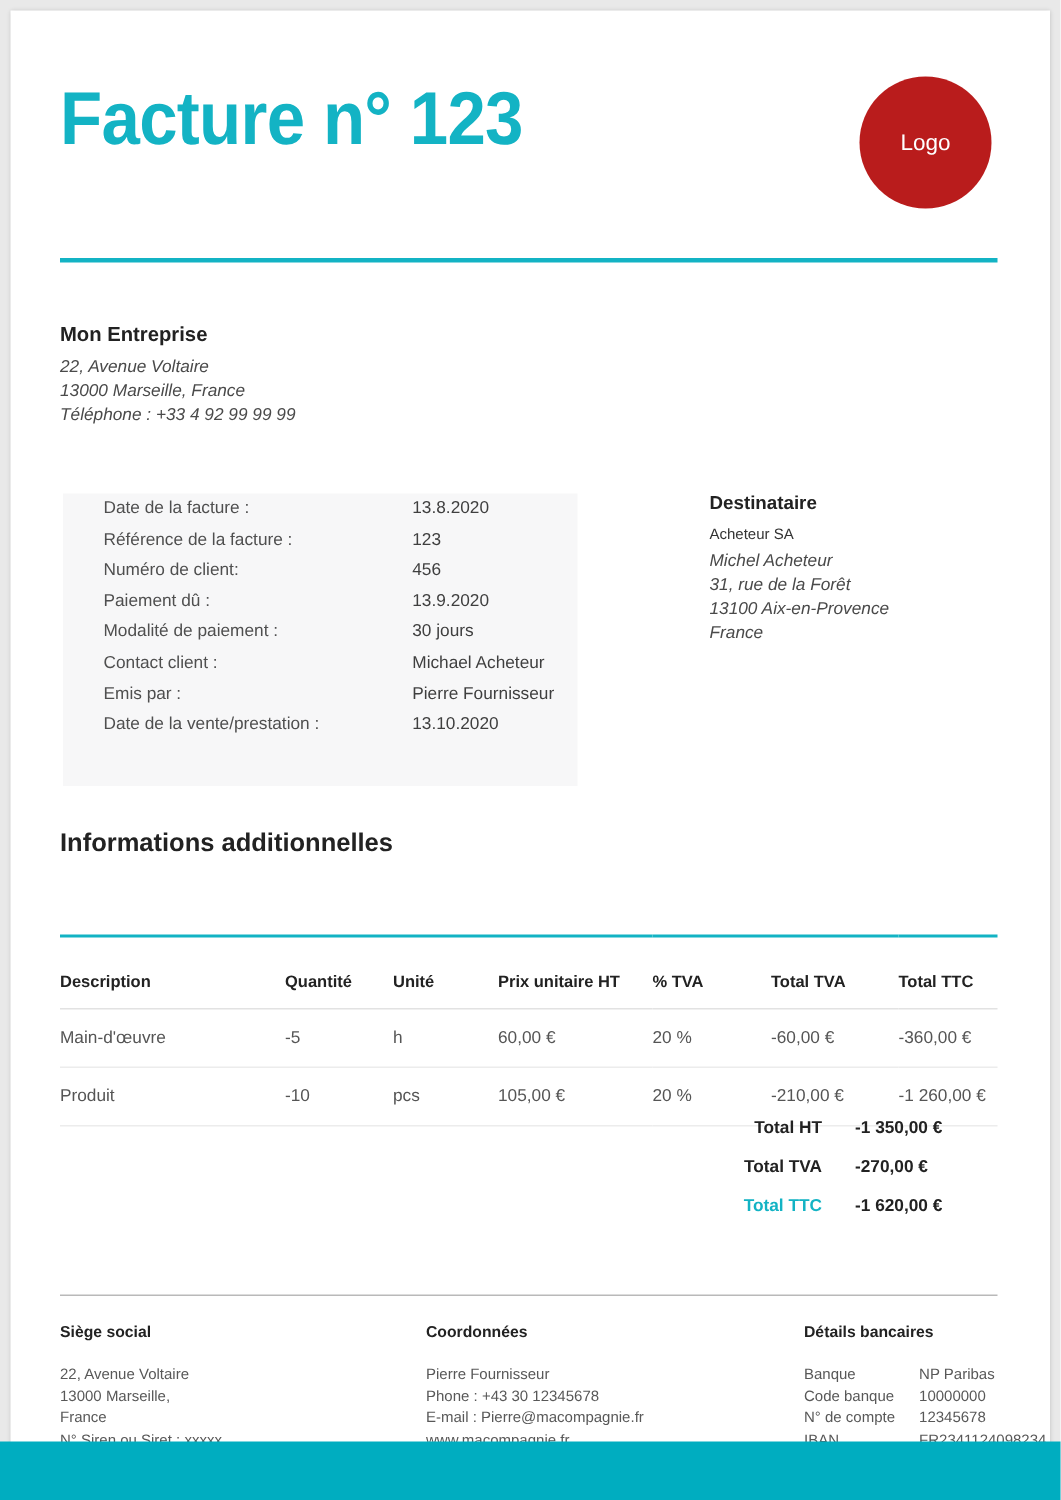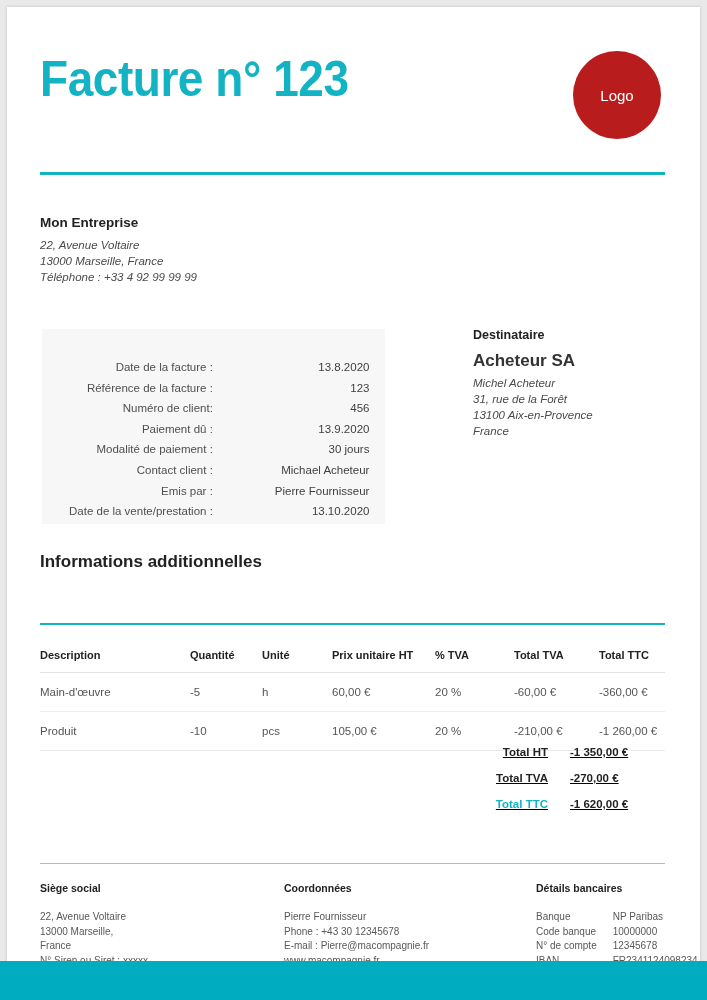--- a/index.html
+++ b/index.html
@@ -91,23 +91,22 @@
     position: absolute;
     left: 35px;
     top: 322px;
     width: 343px;
     height: 195px;
     background: #f7f7f8;
   }
   .meta-table {
     position: absolute;
     left: 27px;
-    top: 32px;
+    top: 4px;
     border-collapse: collapse;
-    text-align: right;
   }
   .meta-table td {
     font-size: 11.5px;
     color: #4f4f4f;
     padding: 0 0 8.6px 0;
     vertical-align: top;
     white-space: nowrap;
   }
   .meta-table td.val {
     padding-left: 62px;
@@ -120,22 +119,22 @@
     left: 466px;
     top: 321px;
   }
   .recipient-title {
     font-size: 12.5px;
     font-weight: bold;
     color: #222;
     margin-bottom: 9px;
   }
   .recipient-company {
-    font-size: 17px;
-    font-weight: bold;
+    font-size: 10px;
+    font-weight: normal;
     color: #333;
     margin-bottom: 4px;
   }
   .recipient-line {
     font-size: 11.5px;
     font-style: italic;
     color: #4a4a4a;
     line-height: 16px;
   }
 
@@ -197,21 +196,20 @@
   
   .totals {
     position: absolute;
     left: 33px;
     top: 739px;
     width: 625px;
   }
   .totals table {
     border-collapse: collapse;
     margin-left: auto;
-    text-decoration: underline;
   }
   .totals td {
     font-size: 11.5px;
     padding: 0 0 14px 0;
     white-space: nowrap;
   }
   .totals td.lbl {
     font-weight: bold;
     color: #222;
     text-align: right;

